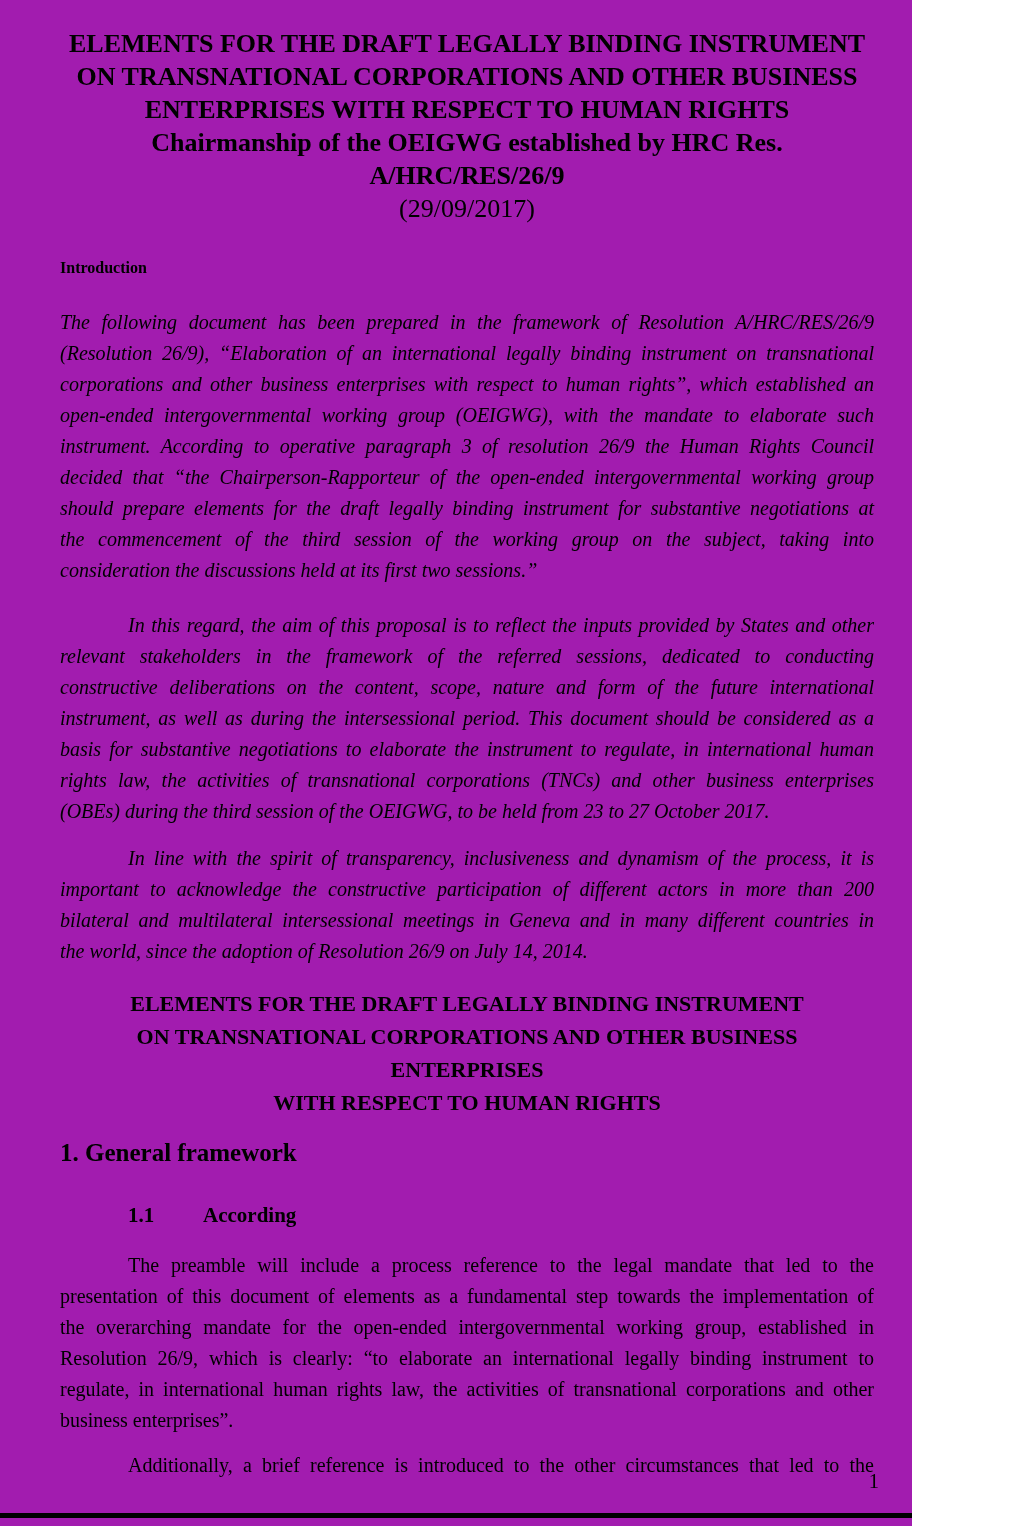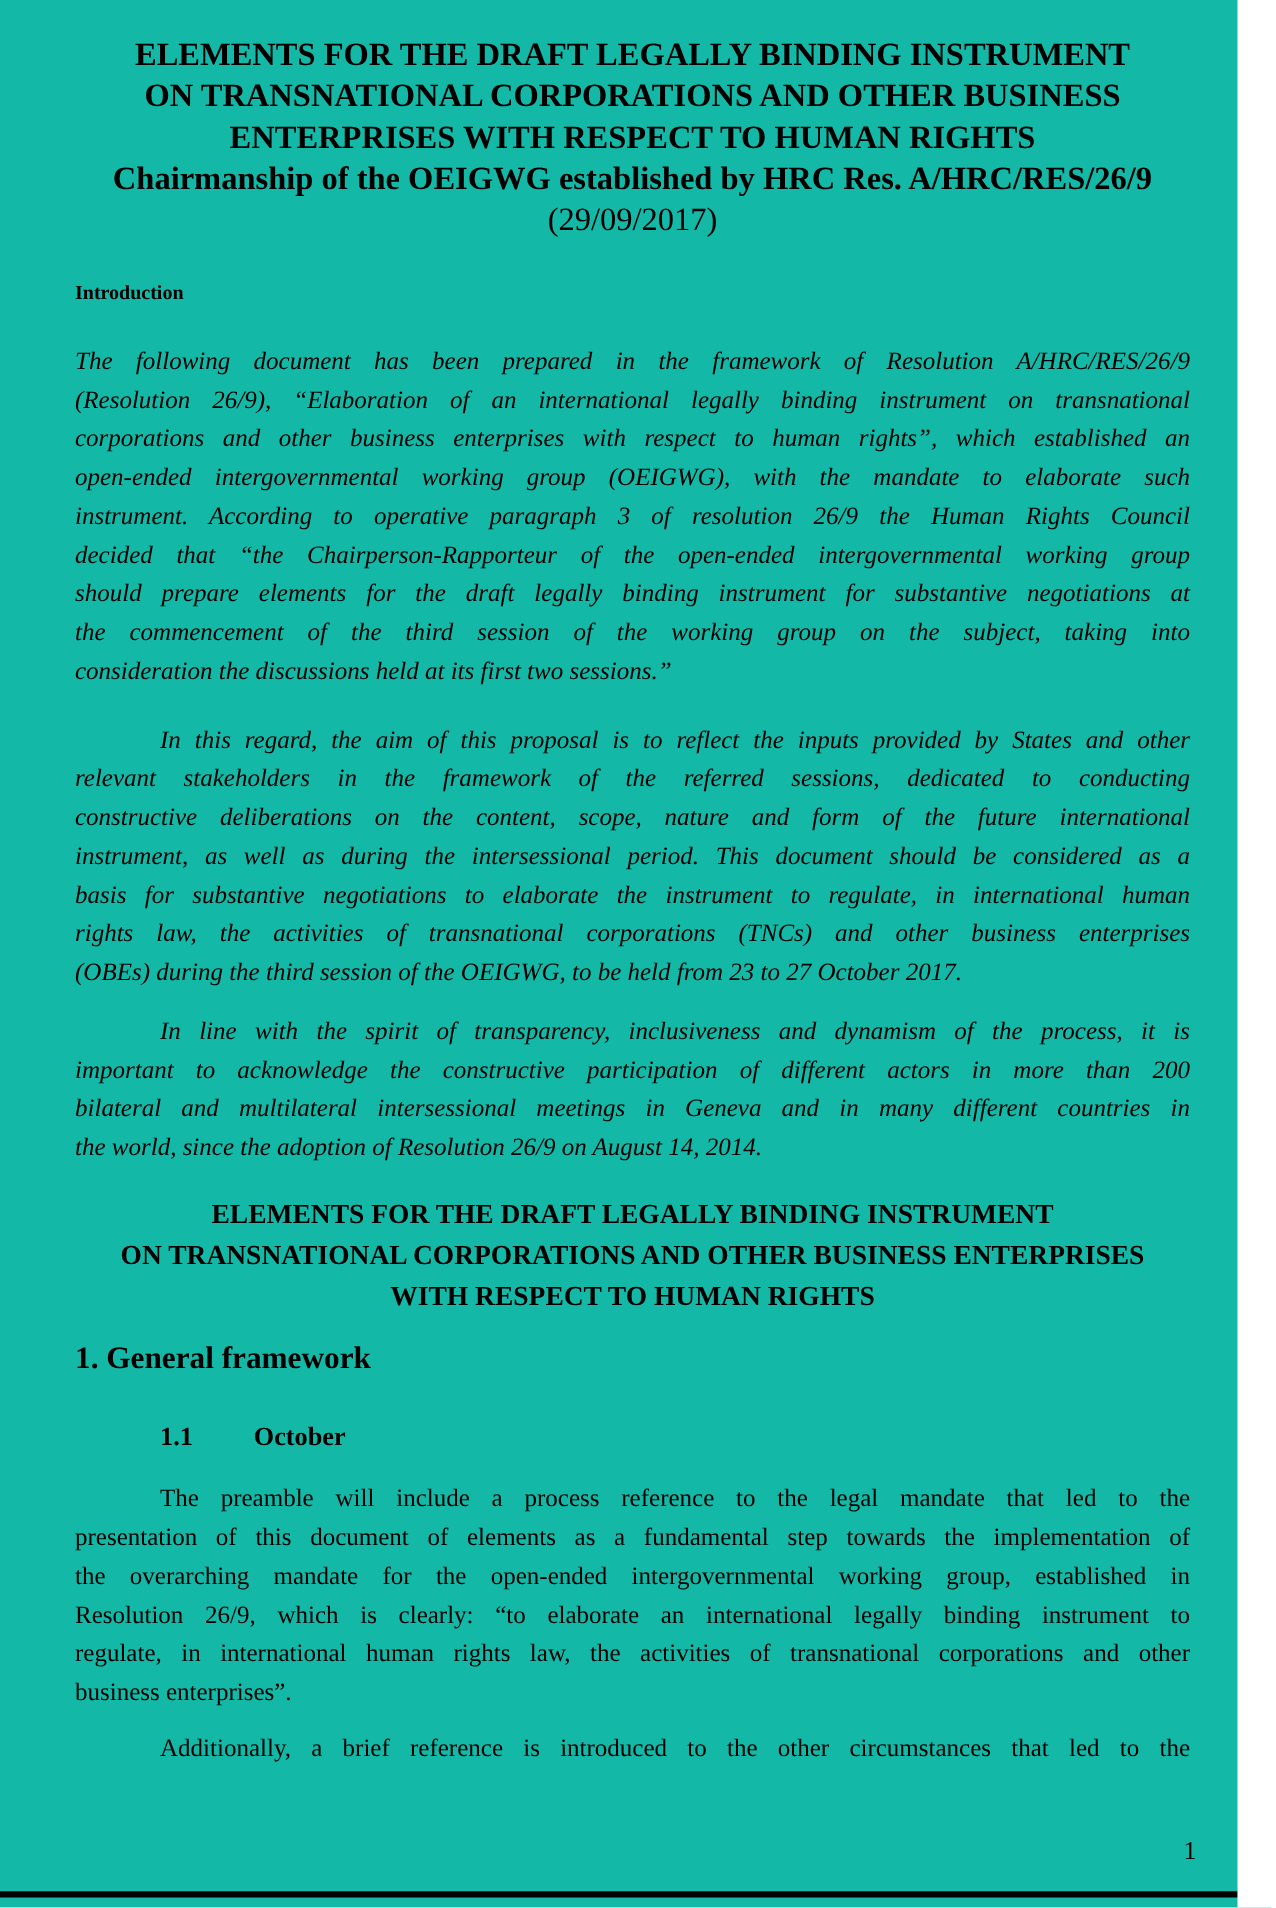--- a/index.html
+++ b/index.html
@@ -2,23 +2,23 @@
 <html><head>
 <meta charset="utf-8">
 <style>
   html, body {
     margin: 0;
     padding: 0;
     background: #ffffff;
   }
   .page {
     position: relative;
-    width: 990px;
+    width: 912px;
     height: 1526px;
-    background: #14b8a6;
+    background: #a21caf;
     color: #000000;
     font-family: "Liberation Serif", "DejaVu Serif", serif;
     overflow: hidden;
   }
   .content {
     padding: 27px 38px 0 60px; 
   }
 
   
   .doc-title { text-align: center; }
@@ -132,33 +132,33 @@
         <div class="line">constructive deliberations on the content, scope, nature and form of the future international</div>
         <div class="line">instrument, as well as during the intersessional period. This document should be considered as a</div>
         <div class="line">basis for substantive negotiations to elaborate the instrument to regulate, in international human</div>
         <div class="line">rights law, the activities of transnational corporations (TNCs) and other business enterprises</div>
         <div class="line last">(OBEs) during the third session of the OEIGWG, to be held from 23 to 27 October 2017.</div>
       </div>
     <div class="para italic indent p3">
         <div class="line">In line with the spirit of transparency, inclusiveness and dynamism of the process, it is</div>
         <div class="line">important to acknowledge the constructive participation of different actors in more than 200</div>
         <div class="line">bilateral and multilateral intersessional meetings in Geneva and in many different countries in</div>
-        <div class="line last">the world, since the adoption of Resolution 26/9 on August 14, 2014.</div>
+        <div class="line last">the world, since the adoption of Resolution 26/9 on July 14, 2014.</div>
       </div>
 
     <div class="mid-heading">
       <div class="m-line">ELEMENTS FOR THE DRAFT LEGALLY BINDING INSTRUMENT</div>
       <div class="m-line">ON TRANSNATIONAL CORPORATIONS AND OTHER BUSINESS ENTERPRISES</div>
       <div class="m-line">WITH RESPECT TO HUMAN RIGHTS</div>
     </div>
 
     <div class="section-heading">1. General framework</div>
 
     <div class="subsection-heading">
-      <span class="sub-num">1.1</span><span>October</span>
+      <span class="sub-num">1.1</span><span>According</span>
     </div>
 
     <div class="para indent p4">
         <div class="line">The preamble will include a process reference to the legal mandate that led to the</div>
         <div class="line">presentation of this document of elements as a fundamental step towards the implementation of</div>
         <div class="line">the overarching mandate for the open-ended intergovernmental working group, established in</div>
         <div class="line">Resolution 26/9, which is clearly: “to elaborate an international legally binding instrument to</div>
         <div class="line">regulate, in international human rights law, the activities of transnational corporations and other</div>
         <div class="line last">business enterprises”.</div>
       </div>

